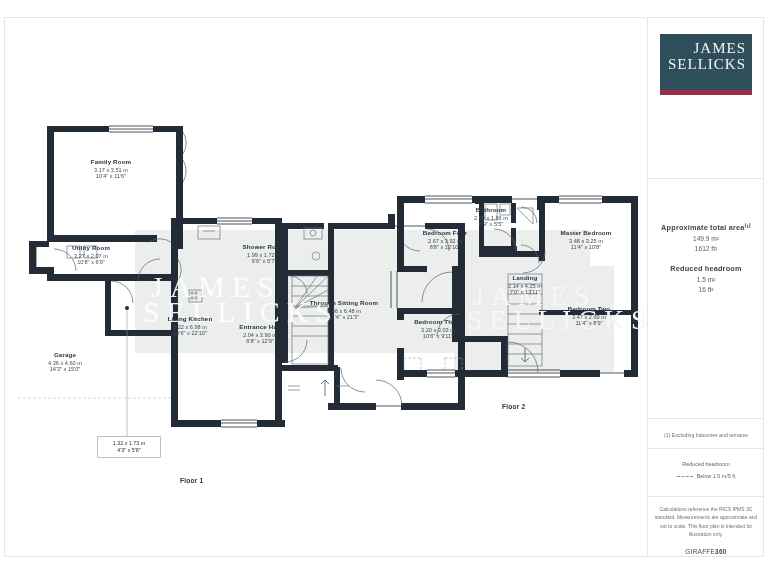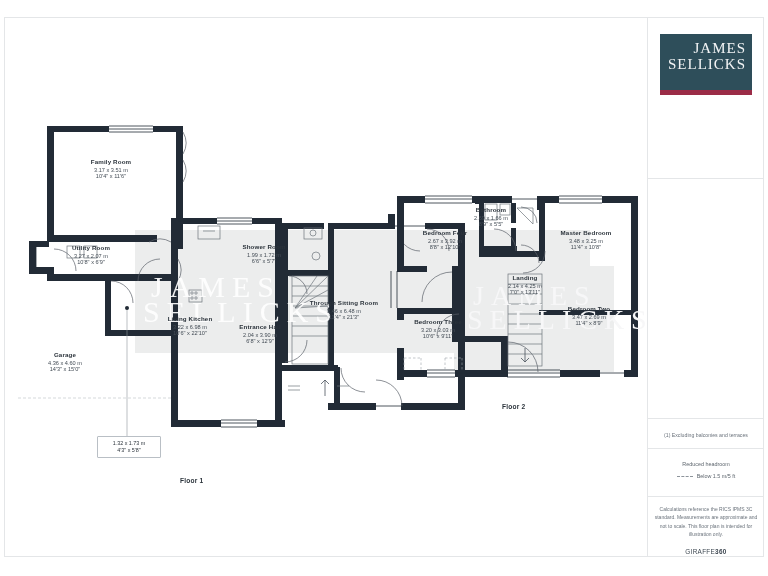--- a/index.html
+++ b/index.html
@@ -379,20 +379,28 @@
   <div class="panel">
 
     <div class="logo">
       <div class="l1">JAMES</div>
       <div class="l2">SELLICKS</div>
     </div>
     <div class="logobar"></div>
 
     <div class="panel-rule" style="top:160px;"></div>
 
+    <div class="area-block">
+      <div class="area-title">Approximate total area⁽¹⁾</div>
+      <div class="area-val">149.9 m²</div>
+      <div class="area-val">1612 ft²</div>
+      <div class="area-title2">Reduced headroom</div>
+      <div class="area-val">1.5 m²</div>
+      <div class="area-val">16 ft²</div>
+    </div>
 
     <div class="panel-rule" style="top:400px;"></div>
     <div class="note1">(1) Excluding balconies and terraces</div>
     <div class="panel-rule" style="top:430px;"></div>
 
     <div class="legend">
       <div class="legend-t">Reduced headroom</div>
       <div class="legend-row">
         <span class="dashline"></span>
         <span>Below 1.5 m/5 ft</span>

